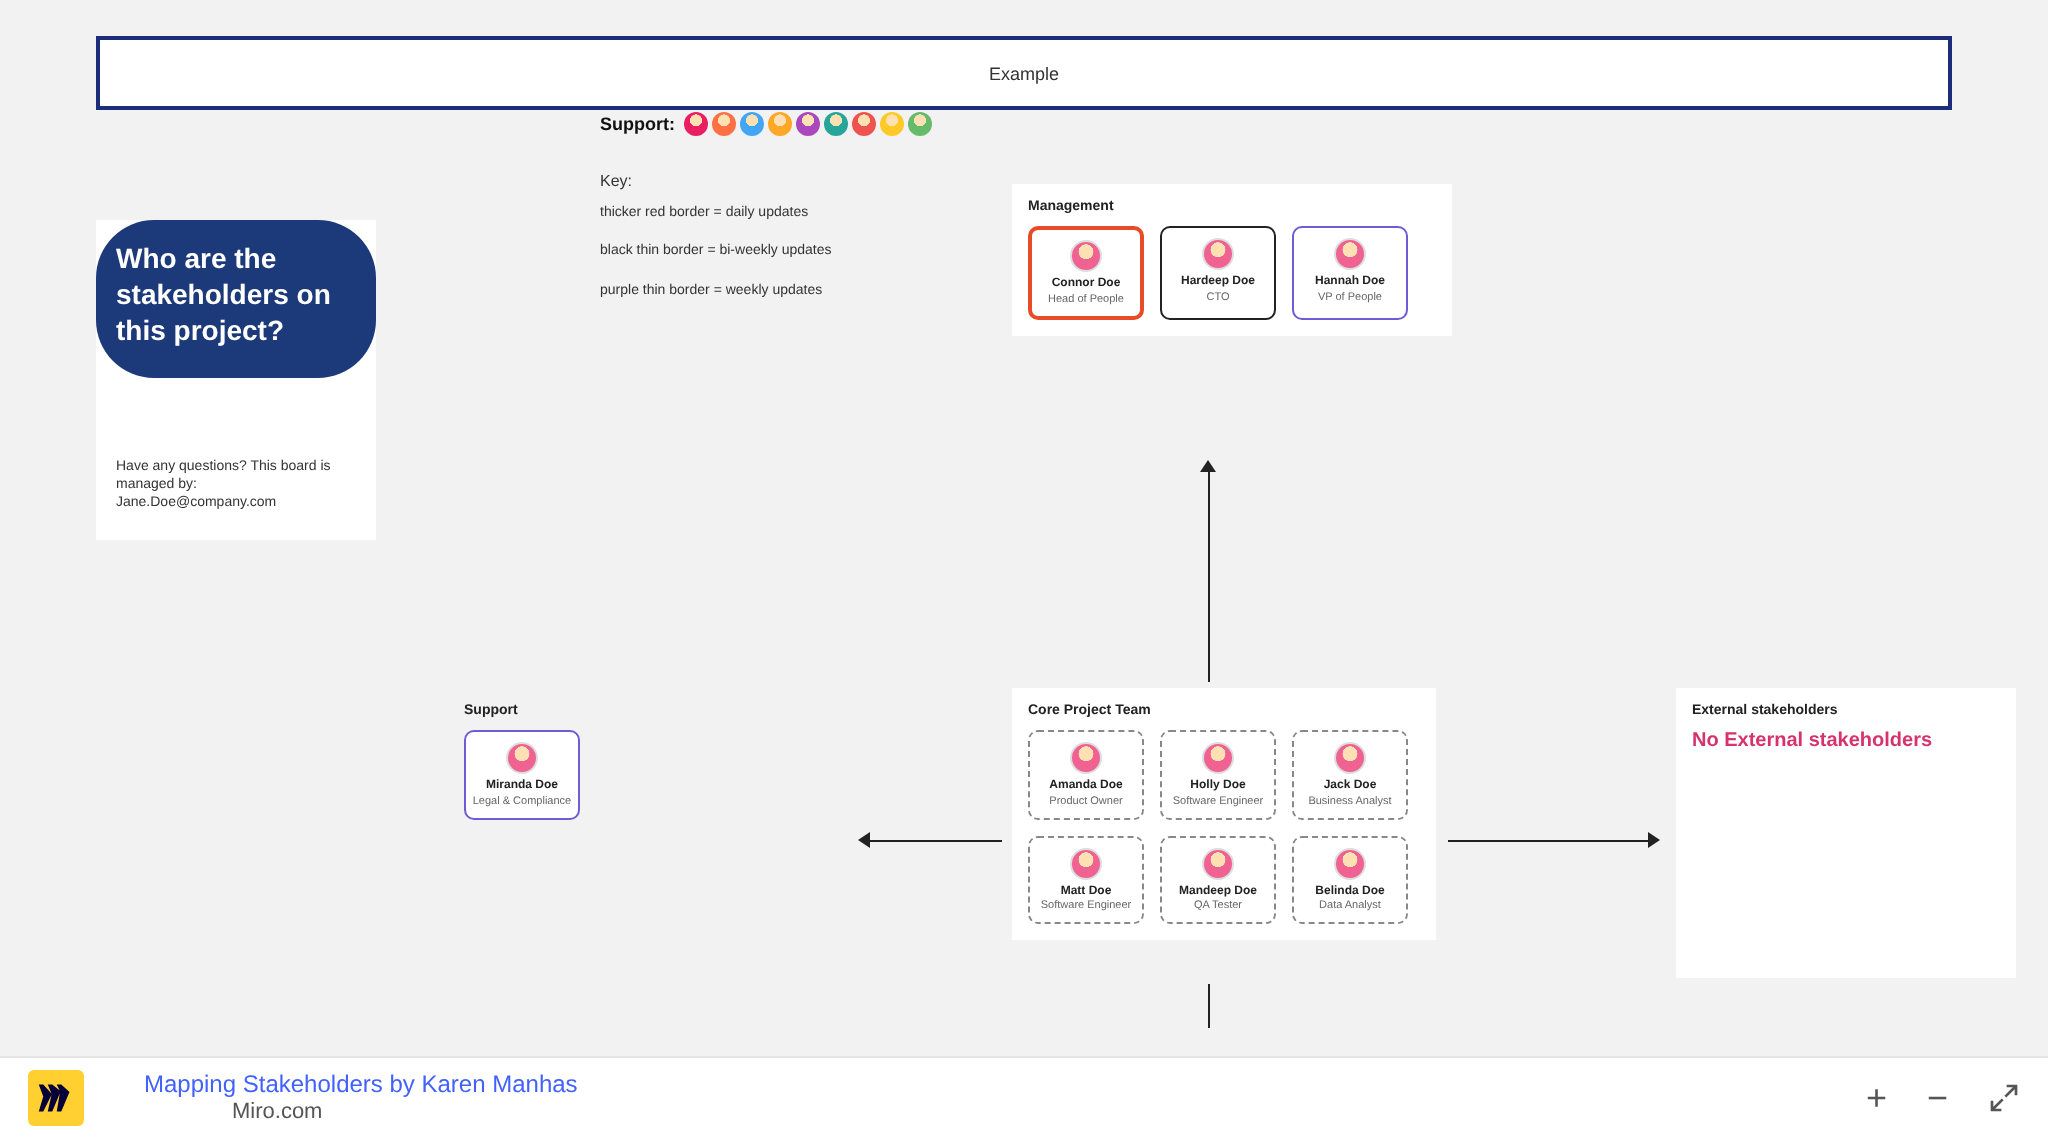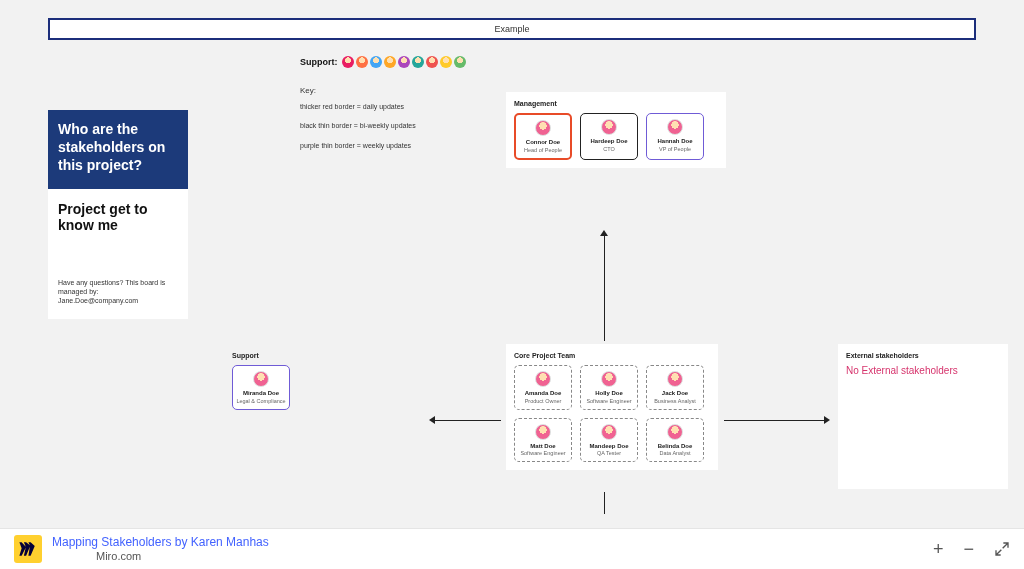--- a/index.html
+++ b/index.html
@@ -9,21 +9,21 @@
   width: 1024px;
   height: 569px;
   overflow: hidden;
   position: relative;
 }
 .banner {
   position: absolute;
   top: 18px;
   left: 48px;
   right: 48px;
-  height: 22px;
+  height: 37px;
   border: 2px solid #1c2e7b;
   background: #fff;
   display: flex;
   align-items: center;
   justify-content: center;
   font-size: 9px;
   color: #333;
 }
 .left-card {
   position: absolute;
@@ -32,20 +32,21 @@
   width: 140px;
   background: #fff;
 }
 .left-blue {
   background: #1c3a7a;
   color: #fff;
   padding: 10px 10px 14px 10px;
   font-weight: 700;
   font-size: 14px;
   line-height: 1.3;
+  border-radius: 29px;
 }
 .left-white-title {
   padding: 12px 10px 4px 10px;
   font-weight: 700;
   font-size: 14px;
   color: #111;
   line-height: 1.2;
 }
 .left-note {
   padding: 40px 10px 14px 10px;
@@ -90,21 +91,21 @@
 .panel-title {
   font-size: 7px;
   font-weight: 700;
   color: #222;
   margin-bottom: 6px;
 }
 .mgmt { top: 92px; left: 506px; width: 220px; }
 .core { top: 344px; left: 506px; width: 212px; }
 .support { top: 344px; left: 224px; width: 100px; background: transparent; }
 .external { top: 344px; left: 838px; width: 170px; height: 145px; }
-.ext-text { color: #d6336c; font-weight: 400; font-size: 10px; margin-top: 4px; }
+.ext-text { color: #d6336c; font-weight: 700; font-size: 10px; margin-top: 4px; }
 .cards { display: flex; gap: 8px; flex-wrap: wrap; }
 .pcard {
   width: 58px;
   border-radius: 5px;
   padding: 5px 2px;
   text-align: center;
   background: #fff;
 }
 .pcard.red { border: 2px solid #e84b28; }
 .pcard.black { border: 1px solid #222; }
@@ -140,20 +141,21 @@
 .arr-down-line { left: 604px; top: 492px; width: 1px; height: 22px; }
 .footer {
   position: absolute;
   bottom: 0; left: 0; right: 0;
   height: 40px;
   background: #fff;
   display: flex;
   align-items: center;
   padding: 0 14px;
   box-shadow: 0 -1px 0 rgba(0,0,0,0.05);
+  gap: 20px;
 }
 .miro-logo {
   width: 28px; height: 28px;
   background: #ffd02f;
   border-radius: 3px;
   display: flex;
   align-items: center;
   justify-content: center;
   margin-right: 10px;
 }
@@ -172,21 +174,20 @@
 </style>
 </head>
 <body>
 
 <div class="banner">
   <span>Example</span>
 </div>
 
 <div class="left-card">
   <div class="left-blue">Who are the stakeholders on this project?</div>
-  <div class="left-white-title">Project get to know me</div>
   <div class="left-note">Have any questions? This board is managed by: Jane.Doe@company.com</div>
 </div>
 
 <div class="avatars-line">
   <span>Support:</span>
   <span class="av-row">
     <span class="avatar" style="background:radial-gradient(circle at 50% 35%,#ffe0b2 30%,transparent 31%),linear-gradient(#e91e63,#e91e63)"></span>
     <span class="avatar" style="background:radial-gradient(circle at 50% 35%,#ffe0b2 30%,transparent 31%),linear-gradient(#ff7043,#ff7043)"></span>
     <span class="avatar" style="background:radial-gradient(circle at 50% 35%,#ffe0b2 30%,transparent 31%),linear-gradient(#42a5f5,#42a5f5)"></span>
     <span class="avatar" style="background:radial-gradient(circle at 50% 35%,#ffe0b2 30%,transparent 31%),linear-gradient(#ffa726,#ffa726)"></span>

